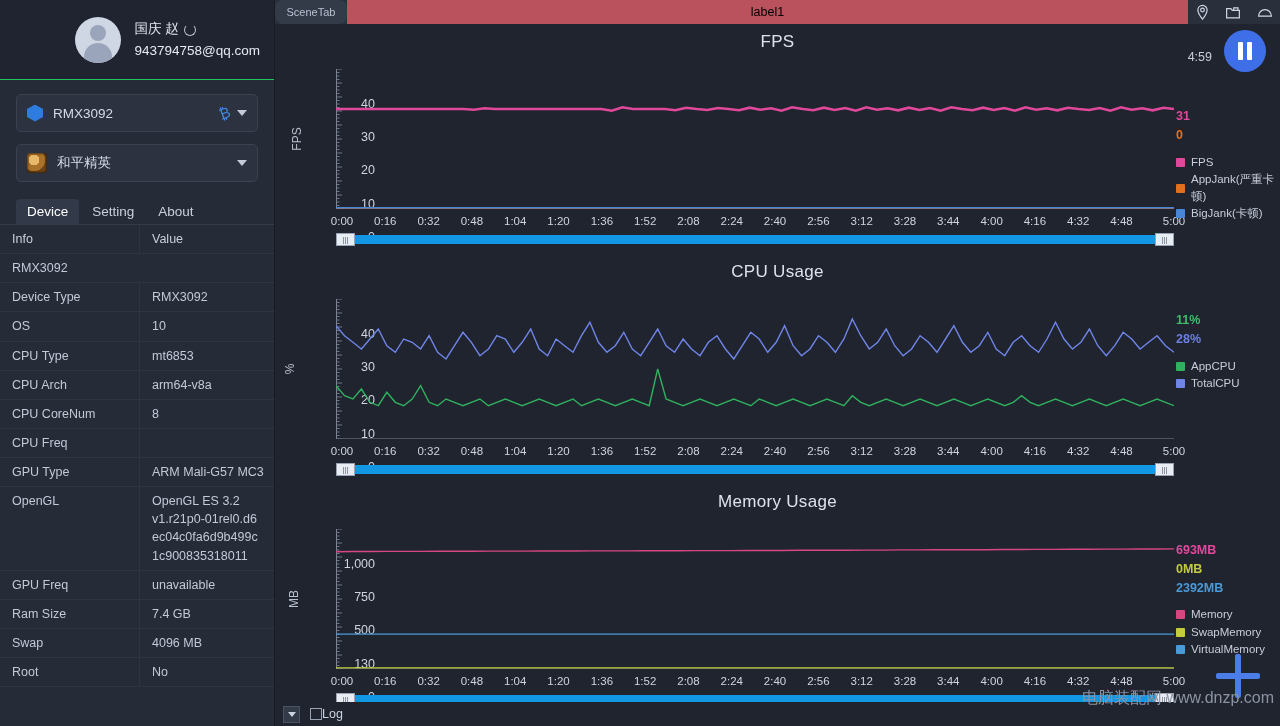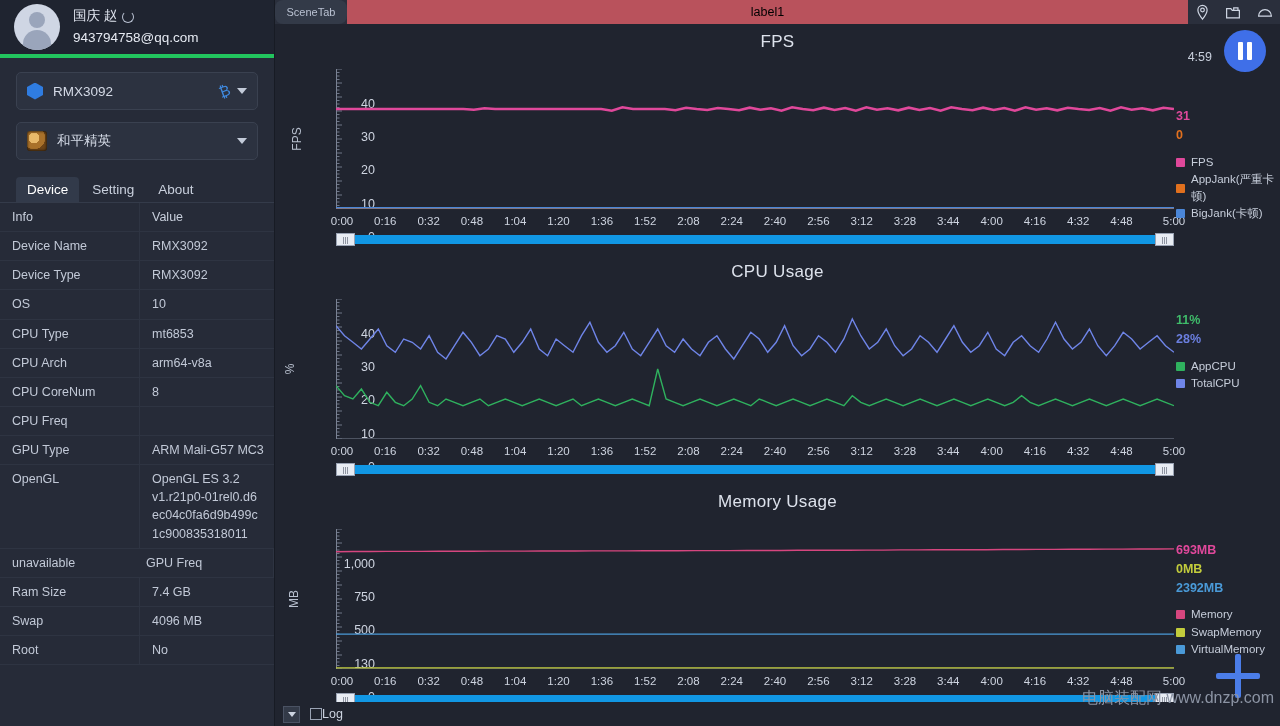--- a/index.html
+++ b/index.html
@@ -13,23 +13,24 @@
 
   
   .sidebar {
     width: 275px; height: 726px;
     background: #262b38;
     border-right: 1px solid #171b24;
     display: flex; flex-direction: column;
     flex: 0 0 275px;
   }
   .profile {
-    height: 58px; background: #1f2430;
+    height: 80px; background: #1f2430;
     display: flex; align-items: center; padding: 0 14px;
-    border-bottom: 4px solid #22c55e;
+    border-bottom: 1px solid #22c55e;
+    justify-content: flex-end;
   }
   .avatar {
     width: 46px; height: 46px; border-radius: 50%;
     background: #cfd6e4; flex: 0 0 46px; position: relative; overflow: hidden;
   }
   .avatar::before {
     content: ""; position: absolute; left: 50%; top: 8px;
     width: 16px; height: 16px; border-radius: 50%;
     background: #9aa5bb; transform: translateX(-50%);
   }
@@ -220,21 +221,20 @@
       <div class="tab">Setting</div>
       <div class="tab">About</div>
     </div>
 
     <div class="table" id="info-table">
         <div class="trow head">
           <div class="tcell k">Info</div>
           <div class="tcell v">Value</div>
         </div>
         <div class="trow">
-          <div class="tcell k">Device Name</div>
           <div class="tcell v">RMX3092</div>
         </div>
         <div class="trow">
           <div class="tcell k">Device Type</div>
           <div class="tcell v">RMX3092</div>
         </div>
         <div class="trow">
           <div class="tcell k">OS</div>
           <div class="tcell v">10</div>
         </div>
@@ -255,22 +255,22 @@
         </div>
         <div class="trow">
           <div class="tcell k">GPU Type</div>
           <div class="tcell v">ARM Mali-G57 MC3</div>
         </div>
         <div class="trow">
           <div class="tcell k">OpenGL</div>
           <div class="tcell v">OpenGL ES 3.2<br>v1.r21p0-01rel0.d6<br>ec04c0fa6d9b499c<br>1c900835318011</div>
         </div>
         <div class="trow">
+          <div class="tcell k">GPU Freq</div>
           <div class="tcell v">unavailable</div>
-          <div class="tcell k">GPU Freq</div>
         </div>
         <div class="trow">
           <div class="tcell k">Ram Size</div>
           <div class="tcell v">7.4 GB</div>
         </div>
         <div class="trow">
           <div class="tcell k">Swap</div>
           <div class="tcell v">4096 MB</div>
         </div>
         <div class="trow">

